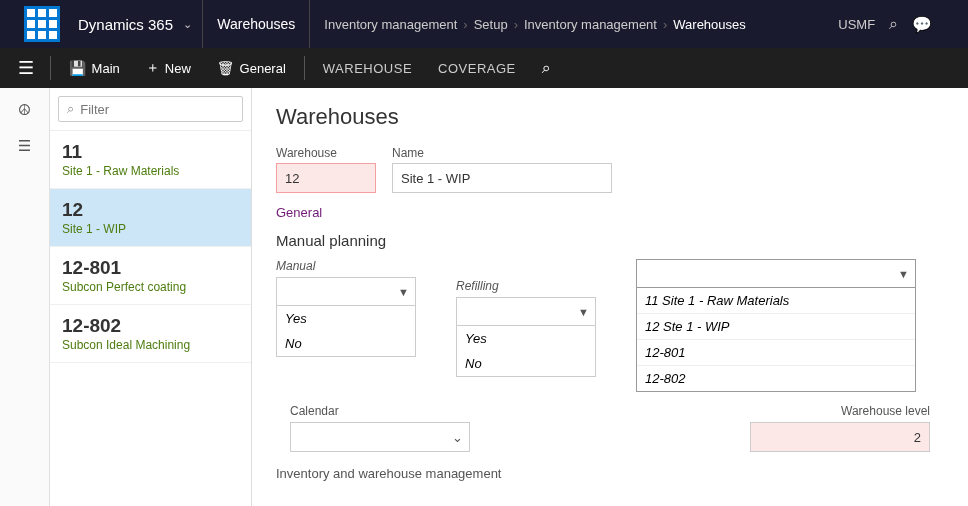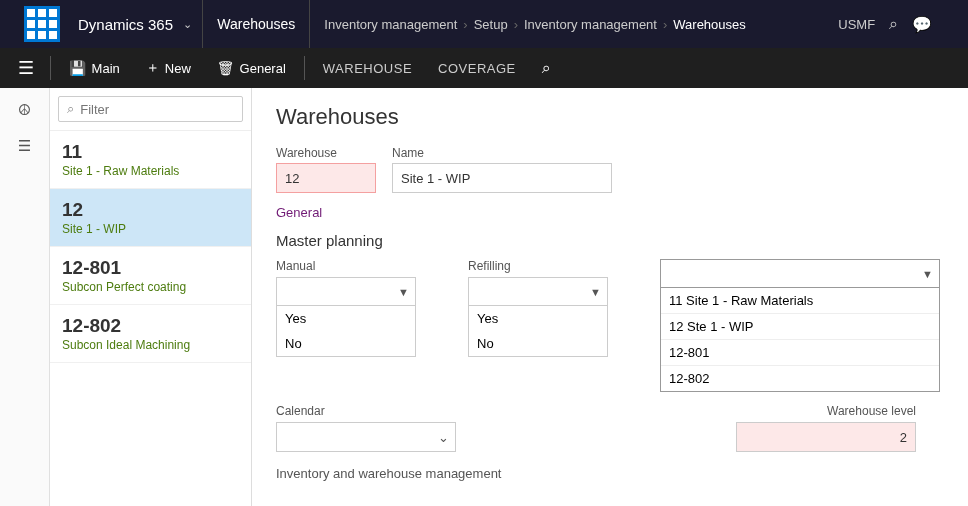--- a/index.html
+++ b/index.html
@@ -330,37 +330,37 @@
         <input class="field-input field-input-short highlighted" type="text" value="12" style="">
       </div>
       <div class="field-group">
         <label class="field-label">Name</label>
         <input class="field-input field-input-wide" type="text" value="Site 1 - WIP" style="">
       </div>
     </div>
 
     <div class="section-header">General</div>
 
-    <div class="subsection-title">Master planning</div>
-
-
-    <div style="display:flex;gap:12px;align-items:flex-start;">
+    <div class="subsection-title">Manual planning</div>
+
+
+    <div style="display:flex;gap:0;align-items:flex-start;font-style:italic;">
 
       <div style="min-width:180px;">
         <div class="field-label" style="margin-bottom:4px;">Manual</div>
         <div style="border:1px solid #ccc;min-width:140px;display:inline-block;">
           <div style="height:28px;display:flex;align-items:center;justify-content:flex-end;padding:0 6px;border-bottom:1px solid #ccc;cursor:pointer;">
             <span style="font-size:11px;color:#555;">▼</span>
           </div>
           <div style="padding:5px 8px;cursor:pointer;font-size:13px;">Yes</div>
           <div style="padding:5px 8px;cursor:pointer;font-size:13px;">No</div>
         </div>
       </div>
 
-      <div style="min-width:180px;">
+      <div style="min-width:180px;margin-top:20px;">
         <div class="field-label" style="margin-bottom:4px;">Refilling</div>
         <div style="border:1px solid #ccc;min-width:140px;display:inline-block;">
           <div style="height:28px;display:flex;align-items:center;justify-content:flex-end;padding:0 6px;border-bottom:1px solid #ccc;cursor:pointer;">
             <span style="font-size:11px;color:#555;">▼</span>
           </div>
           <div style="padding:5px 8px;cursor:pointer;font-size:13px;">Yes</div>
           <div style="padding:5px 8px;cursor:pointer;font-size:13px;">No</div>
         </div>
       </div>
 
@@ -370,21 +370,21 @@
             <span style="font-size:11px;color:#555;">▼</span>
           </div>
           <div style="padding:5px 8px;cursor:pointer;font-size:13px;border-bottom:1px solid #eee;">11 Site 1 - Raw Materials</div>
           <div style="padding:5px 8px;cursor:pointer;font-size:13px;border-bottom:1px solid #eee;">12 Ste 1 - WIP</div>
           <div style="padding:5px 8px;cursor:pointer;font-size:13px;border-bottom:1px solid #eee;">12-801</div>
           <div style="padding:5px 8px;cursor:pointer;font-size:13px;">12-802</div>
         </div>
       </div>
     </div>
 
-    <div style="display:flex;gap:0;align-items:flex-start;margin-top:12px;">
+    <div style="display:flex;gap:0;align-items:flex-start;margin-top:12px;justify-content:center;">
       <div style="min-width:360px;">
         <div class="field-label" style="margin-bottom:4px;">Calendar</div>
         <div class="calendar-dropdown">
           <span style="font-size:13px;color:#555;">⌄</span>
         </div>
       </div>
       <div style="min-width:280px;display:flex;flex-direction:column;align-items:flex-end;">
         <div class="field-label" style="margin-bottom:4px;align-self:flex-end;">Warehouse level</div>
         <div class="wl-field">
           <span>2</span>

